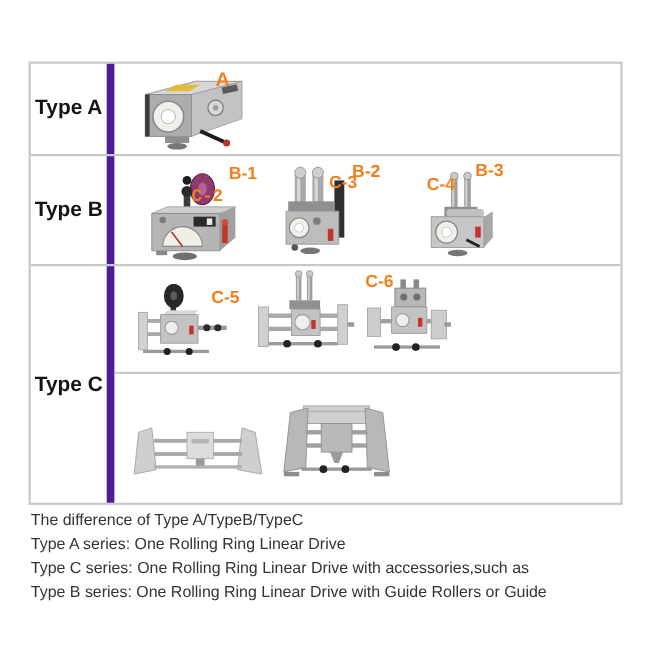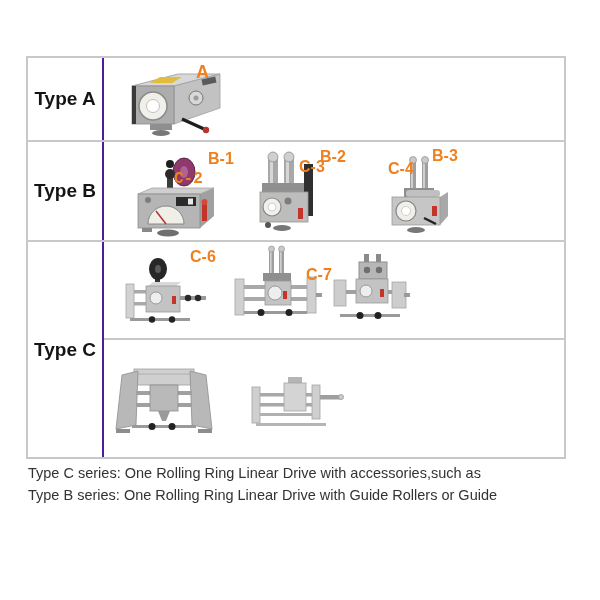--- a/index.html
+++ b/index.html
@@ -8,21 +8,21 @@
     font-family:"Liberation Sans", sans-serif;overflow:hidden;
   }
   
   .ctable{
     position:absolute;left:26px;top:56px;width:540px;
     border:2px solid #c8c8c8;box-sizing:border-box;background:#fff;
   }
   .trow{display:flex;border-bottom:2px solid #c8c8c8;box-sizing:border-box;}
   .trow:last-child{border-bottom:none;}
   .label-cell{
-    width:76px;flex:0 0 76px;border-right:2px solid #4c1d95;box-sizing:border-box;
+    width:76px;flex:0 0 76px;border-right:7px solid #4c1d95;box-sizing:border-box;
     display:flex;align-items:center;justify-content:center;
   }
   .type-label{
     font-size:19px;font-weight:bold;color:#141414;letter-spacing:0px;white-space:nowrap;
   }
   .content-cell{flex:1 1 auto;position:relative;display:flex;box-sizing:border-box;}
   .row-a{height:84px;}
   .row-b{height:100px;}
   .row-c{height:215px;}
   .c-content{flex:1 1 auto;display:flex;flex-direction:column;box-sizing:border-box;}
@@ -223,61 +223,61 @@
               <rect x="10" y="62" width="60" height="3" fill="#9a9a9a"></rect>
               <circle cx="30" cy="63.5" r="3.5" fill="#222222"></circle>
               <circle cx="48" cy="63.5" r="3.5" fill="#222222"></circle>
             </svg>
           </div>
 
         </div>
 
         <div class="sub-row sub-row-2">
 
+          <div class="product" style="margin-left:12px;margin-bottom:14px;">
+            <span class="plabel" style="left:76px;top:-78px;">C-5</span>
+            <svg class="device" width="130" height="60" viewBox="0 0 130 60">
+              <polygon points="10,16 22,12 26,50 6,54" fill="#cfcfcf" stroke="#a0a0a0" stroke-width="0.8"></polygon>
+              <polygon points="104,12 116,16 122,54 100,50" fill="#cfcfcf" stroke="#a0a0a0" stroke-width="0.8"></polygon>
+              <rect x="24" y="22" width="80" height="3.5" fill="#a8a8a8"></rect>
+              <rect x="24" y="34" width="80" height="3.5" fill="#a8a8a8"></rect>
+              <rect x="54" y="16" width="24" height="24" fill="#dcdcdc" stroke="#aaaaaa" stroke-width="0.8"></rect>
+              <rect x="58" y="22" width="16" height="4" fill="#b5b5b5"></rect>
+              <rect x="62" y="40" width="8" height="7" fill="#9a9a9a"></rect>
+              <rect x="24" y="46" width="80" height="3" fill="#b0b0b0"></rect>
+            </svg>
+          </div>
 
           <div class="product" style="margin-left:4px;margin-bottom:10px;">
             <span class="plabel" style="left:82px;top:-92px;">C-6</span>
             <svg class="device" width="112" height="84" viewBox="0 0 112 84">
               <rect x="26" y="12" width="60" height="16" fill="#cfcfcf" stroke="#a0a0a0" stroke-width="0.8"></rect>
               <line x1="26" y1="17" x2="86" y2="17" stroke="#b0b0b0" stroke-width="1"></line>
               <polygon points="14,18 30,14 28,68 8,72" fill="#b8b8b8" stroke="#8d8d8d" stroke-width="0.8"></polygon>
               <polygon points="82,14 98,18 104,72 84,68" fill="#b8b8b8" stroke="#8d8d8d" stroke-width="0.8"></polygon>
               <rect x="28" y="34" width="56" height="4" fill="#a0a0a0"></rect>
               <rect x="28" y="46" width="56" height="4" fill="#a0a0a0"></rect>
               <rect x="42" y="28" width="28" height="26" fill="#b9b9b9" stroke="#8d8d8d" stroke-width="0.8"></rect>
               <polygon points="50,54 62,54 58,64 54,64" fill="#9a9a9a"></polygon>
               <rect x="24" y="68" width="64" height="3" fill="#9a9a9a"></rect>
               <circle cx="44" cy="69.5" r="3.5" fill="#222222"></circle>
               <circle cx="64" cy="69.5" r="3.5" fill="#222222"></circle>
               <rect x="8" y="72" width="14" height="4" fill="#8d8d8d"></rect>
               <rect x="90" y="72" width="14" height="4" fill="#8d8d8d"></rect>
             </svg>
           </div>
 
-          <div class="product" style="margin-left:24px;margin-bottom:18px;">
-            <span class="plabel" style="left:62px;top:-74px;">C-7</span>
-            <svg class="device" width="100" height="62" viewBox="0 0 100 62">
-              <rect x="8" y="16" width="8" height="36" fill="#cfcfcf" stroke="#a3a3a3" stroke-width="0.8"></rect>
-              <rect x="68" y="14" width="8" height="34" fill="#cfcfcf" stroke="#a3a3a3" stroke-width="0.8"></rect>
-              <rect x="16" y="22" width="52" height="3.5" fill="#a8a8a8"></rect>
-              <rect x="16" y="32" width="52" height="3.5" fill="#a8a8a8"></rect>
-              <rect x="16" y="42" width="52" height="3" fill="#b0b0b0"></rect>
-              <rect x="44" y="6" width="14" height="8" fill="#b5b5b5"></rect>
-              <rect x="40" y="12" width="22" height="28" fill="#d4d4d4" stroke="#a3a3a3" stroke-width="0.8"></rect>
-              <rect x="76" y="24" width="20" height="4.5" fill="#9f9f9f"></rect>
-              <circle cx="97" cy="26" r="2.6" fill="#c9c9c9" stroke="#8c8c8c" stroke-width="0.6"></circle>
-              <rect x="12" y="52" width="70" height="3" fill="#b5b5b5"></rect>
-            </svg>
-          </div>
 
         </div>
 
       </div>
     </div>
 
   </div>
 
   <div class="description">
+    <p>The difference of Type A/TypeB/TypeC</p>
+    <p>Type A series: One Rolling Ring Linear Drive</p>
     <p>Type C series: One Rolling Ring Linear Drive with accessories,such as</p>
     <p>Type B series: One Rolling Ring Linear Drive with Guide Rollers or Guide</p>
   </div>
 
 </div>
 
 </body></html>

